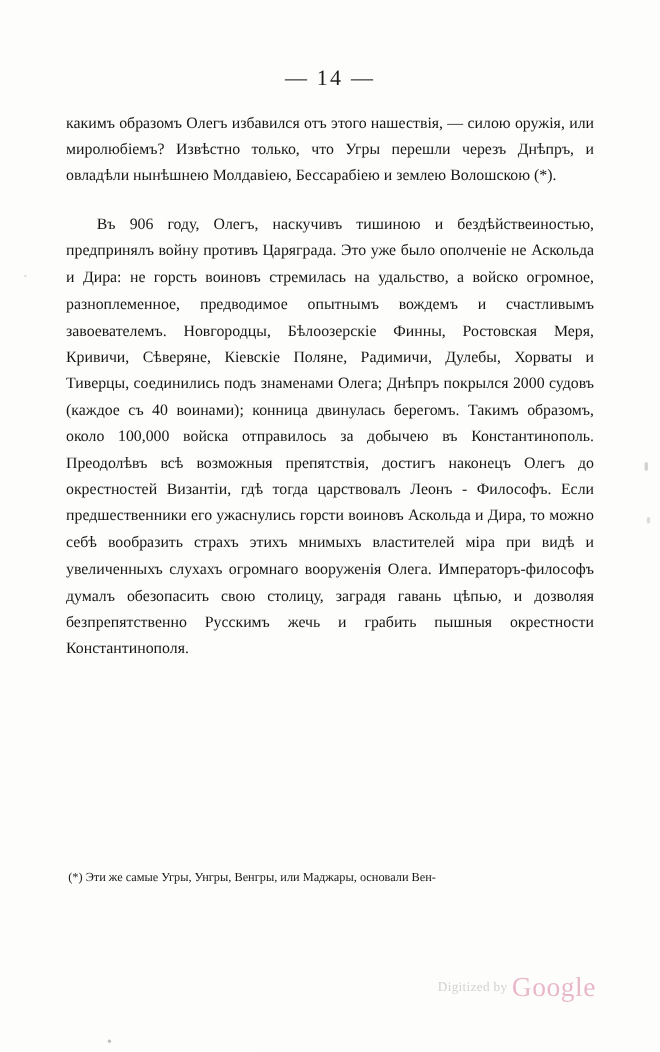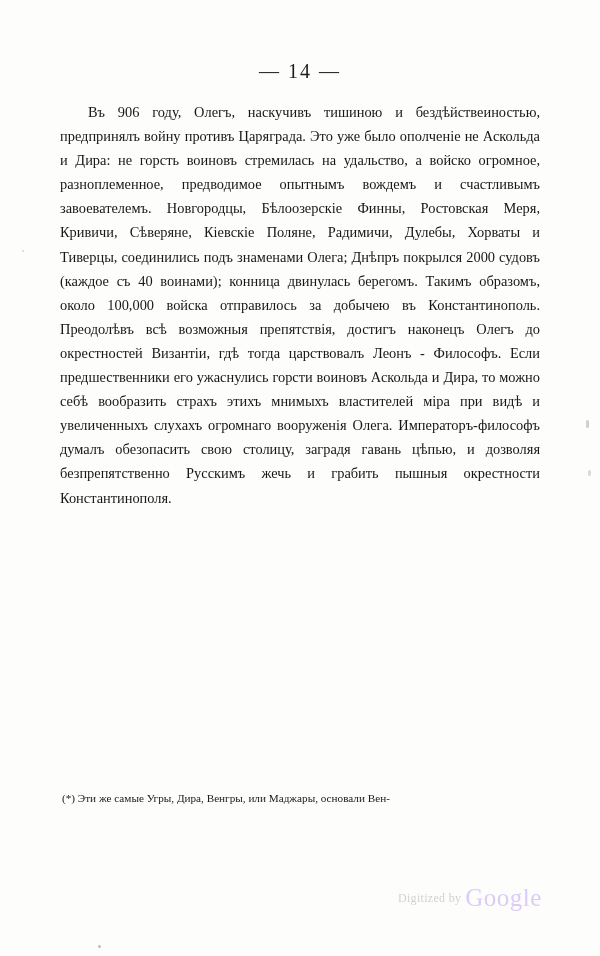--- a/index.html
+++ b/index.html
@@ -83,21 +83,21 @@
     height: 34px;
     opacity: 0.30;
     color: #6c6c6c;
     font-size: 12px;
     letter-spacing: 0.3px;
     white-space: nowrap;
   }
   .watermark .g-word {
     font-size: 25px;
     letter-spacing: 0.5px;
-    color: #8b5cf6;
+    color: #be185d;
     vertical-align: -4px;
     margin-left: 4px;
     font-family: "Liberation Serif", serif;
   }
   .speck {
     position: absolute;
     background: #9a9a9a;
     border-radius: 50%;
   }
   .speck.s1 { left: 98px; top: 945px; width: 3px; height: 3px; opacity: .65; }
@@ -106,28 +106,29 @@
   .speck.s4 { left: 22px; top: 250px; width: 2px; height: 2px; opacity: .4; }
 </style>
 </head>
 <body>
 
 <div class="page">
 
   <div class="page-number">— 14 —</div>
 
   <div class="body-text">
+    <p class="para">какимъ образомъ Олегъ избавился отъ этого нашествія, — силою оружія, или миролюбіемъ? Извѣстно только, что Угры перешли черезъ Днѣпръ, и овладѣли нынѣшнею Молдавіею, Бессарабіею и землею Волошскою (*).</p>
     <p class="para indent">Въ 906 году, Олегъ, наскучивъ тишиною и бездѣйствеиностью, предпринялъ войну противъ Царяграда. Это уже было ополченіе не Аскольда и Дира: не горсть воиновъ стремилась на удальство, а войско огромное, разноплеменное, предводимое опытнымъ вождемъ и счастливымъ завоевателемъ. Новгородцы, Бѣлоозерскіе Финны, Ростовская Меря, Кривичи, Сѣверяне, Кіевскіе Поляне, Радимичи, Дулебы, Хорваты и Тиверцы, соединились подъ знаменами Олега; Днѣпръ покрылся 2000 судовъ (каждое съ 40 воинами); конница двинулась берегомъ. Такимъ образомъ, около 100,000 войска отправилось за добычею въ Константинополь. Преодолѣвъ всѣ возможныя препятствія, достигъ наконецъ Олегъ до окрестностей Византіи, гдѣ тогда царствовалъ Леонъ - Философъ. Если предшественники его ужаснулись горсти воиновъ Аскольда и Дира, то можно себѣ вообразить страхъ этихъ мнимыхъ властителей міра при видѣ и увеличенныхъ слухахъ огромнаго вооруженія Олега. Императоръ-философъ думалъ обезопасить свою столицу, заградя гавань цѣпью, и дозволяя безпрепятственно Русскимъ жечь и грабить пышныя окрестности Константинополя.</p>
   </div>
 
   <div class="footnote-rule"></div>
 
   <div class="footnote">
     <span>(*)</span>
-    <span>Эти же самые Угры, Дира, Венгры, или Маджары, основали Вен-</span>
+    <span>Эти же самые Угры, Унгры, Венгры, или Маджары, основали Вен-</span>
   </div>
 
   <div class="watermark">
     <span>Digitized by</span><span class="g-word">Google</span>
   </div>
 
   <div class="speck s1"></div>
   <div class="speck s2"></div>
   <div class="speck s3"></div>
   <div class="speck s4"></div>

